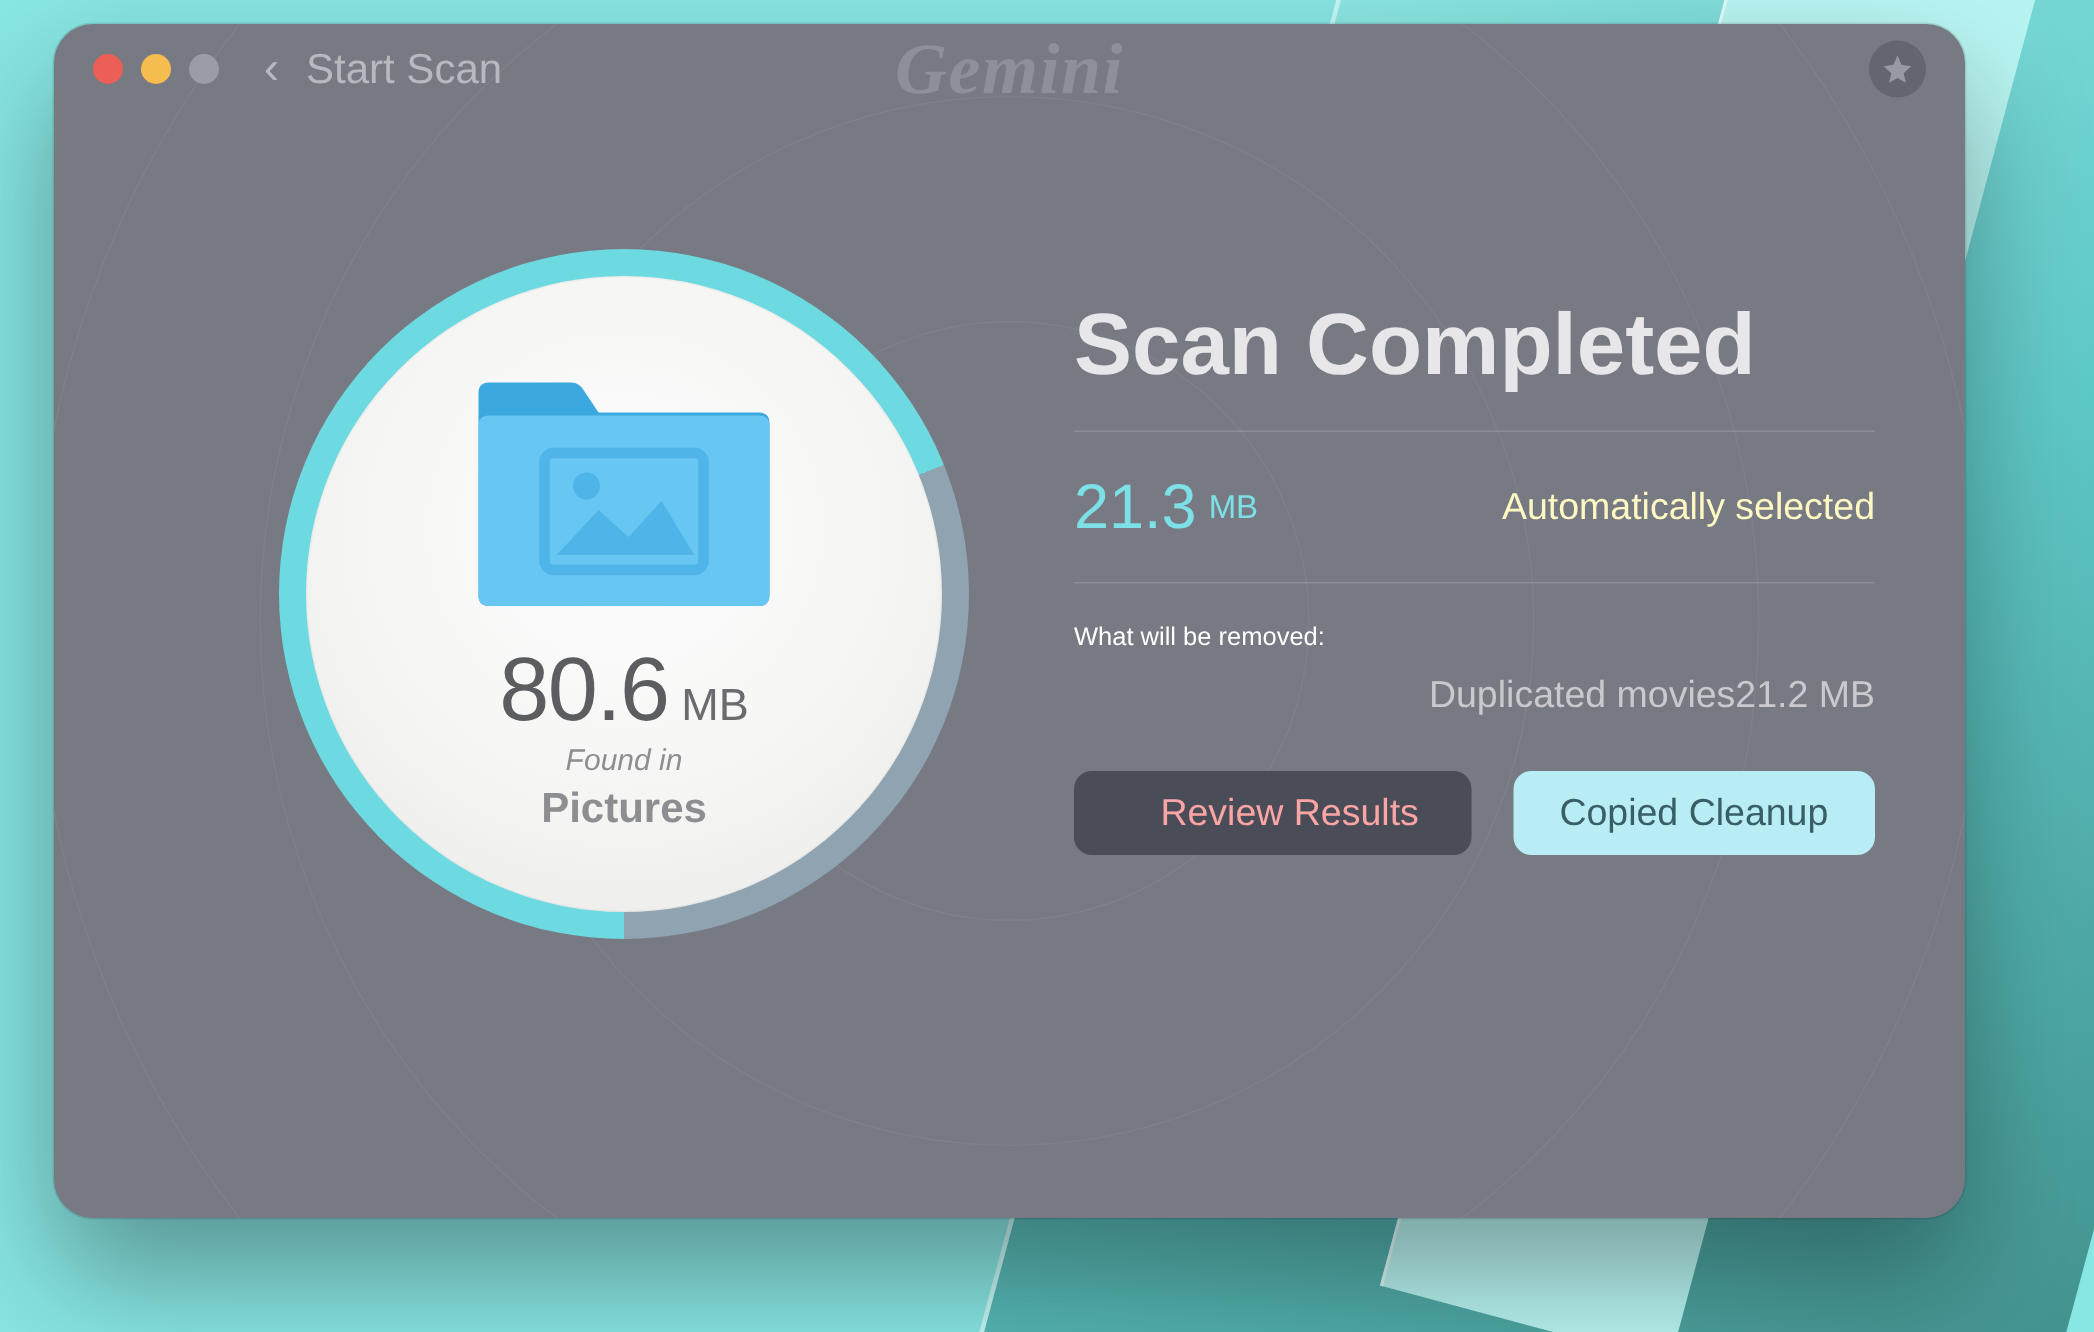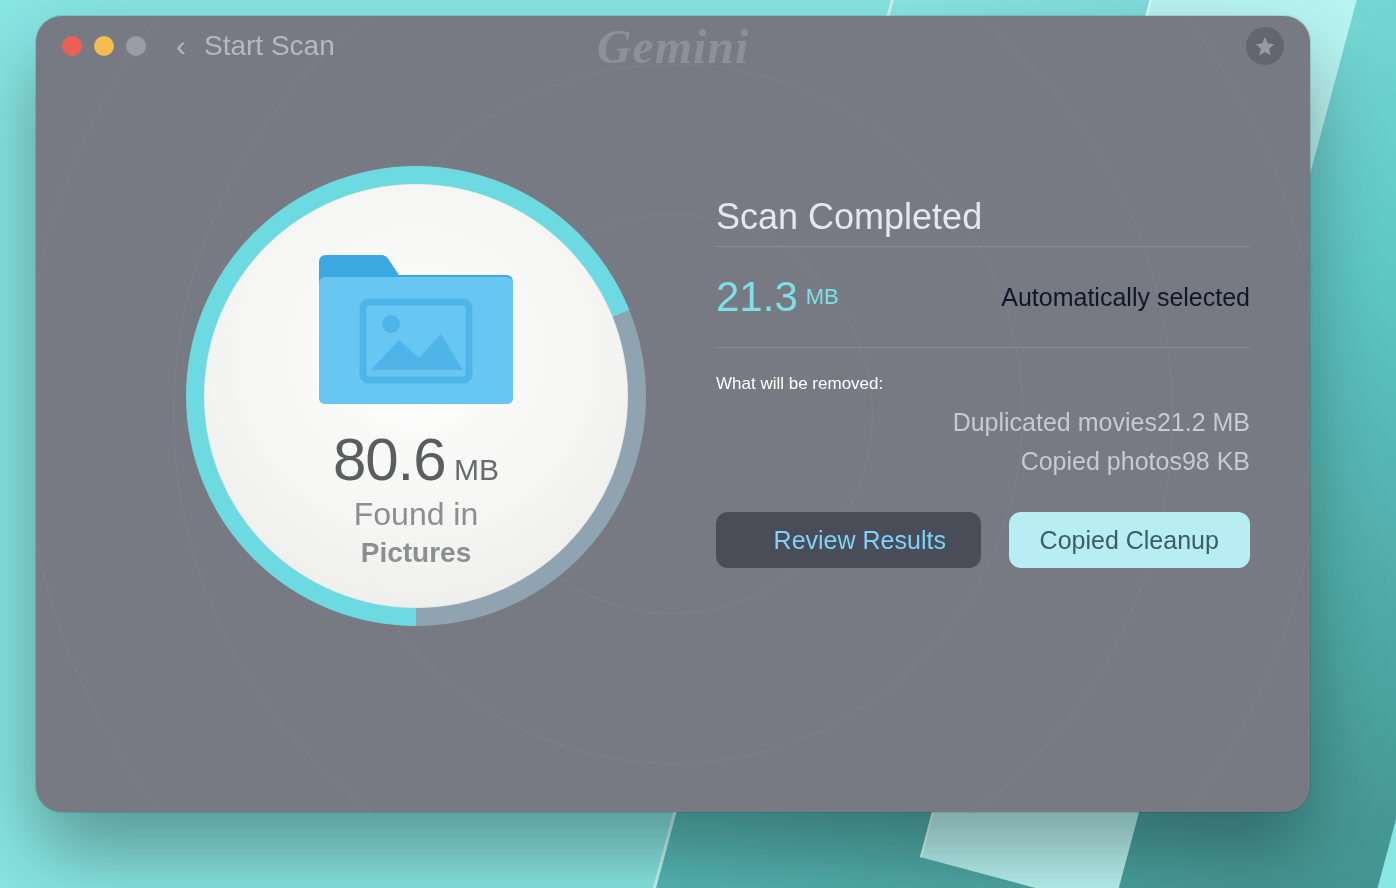--- a/index.html
+++ b/index.html
@@ -181,42 +181,43 @@
       color: #5c5d61;
       letter-spacing: -1px;
     }
     .size-unit {
       font-size: 30px;
       font-weight: 400;
       color: #6a6b6f;
       margin-left: 4px;
     }
     .found-in {
-      font-size: 32px;
+      font-size: 20px;
       color: #8d8e92;
       margin-top: 2px;
       font-weight: 400;
+      font-style: italic;
     }
     .location {
       font-size: 28px;
       color: #8d8e92;
       margin-top: 4px;
       font-weight: 700;
     }
     .right-panel {
       flex: 1;
       padding-left: 40px;
       padding-top: 30px;
     }
     .headline {
-      font-size: 36px;
-      font-weight: 400;
+      font-size: 58px;
+      font-weight: 700;
       color: #e7e7ea;
       letter-spacing: 0px;
-      padding-bottom: 8px;
+      padding-bottom: 24px;
       border-bottom: 1px solid rgba(255,255,255,0.15);
     }
     .auto-row {
       display: flex;
       align-items: center;
       padding: 26px 0 26px 0;
       border-bottom: 1px solid rgba(255,255,255,0.15);
     }
     .auto-size {
       font-size: 42px;
@@ -224,21 +225,21 @@
       color: #7ce0e6;
     }
     .auto-unit {
       font-size: 22px;
       color: #7ce0e6;
       margin-left: 8px;
       font-weight: 400;
     }
     .auto-label {
       font-size: 25px;
-      color: #0f172a;
+      color: #fef9c3;
       margin-left: auto;
       font-weight: 300;
     }
     .removal-section {
       padding-top: 26px;
     }
     .removal-title {
       font-size: 17px;
       font-weight: 500;
       color: #ffffff;
@@ -264,21 +265,21 @@
       font-size: 25px;
       font-weight: 500;
       display: flex;
       align-items: center;
       justify-content: center;
       cursor: pointer;
       border: none;
     }
     .btn-review {
       background: #4a4c57;
-      color: #7dd3fc;
+      color: #fca5a5;
       padding-left: 23px;
     }
     .btn-smart {
       background: #b8edf5;
       color: #395e6a;
     }
   </style>
 </head>
 <body>
 
@@ -343,24 +344,20 @@
         <span class="auto-size">21.3</span>
         <span class="auto-unit">MB</span>
         <span class="auto-label">Automatically selected</span>
       </div>
       <div class="removal-section">
         <div class="removal-title">What will be removed:</div>
         <div class="removal-row">
           <span>Duplicated movies</span>
           <span>21.2 MB</span>
         </div>
-        <div class="removal-row">
-          <span>Copied photos</span>
-          <span>98 KB</span>
-        </div>
       </div>
       <div class="buttons">
         <button class="btn btn-review">Review Results</button>
         <button class="btn btn-smart">Copied Cleanup</button>
       </div>
     </div>
   </div>
 </div>
 
 </body></html>

